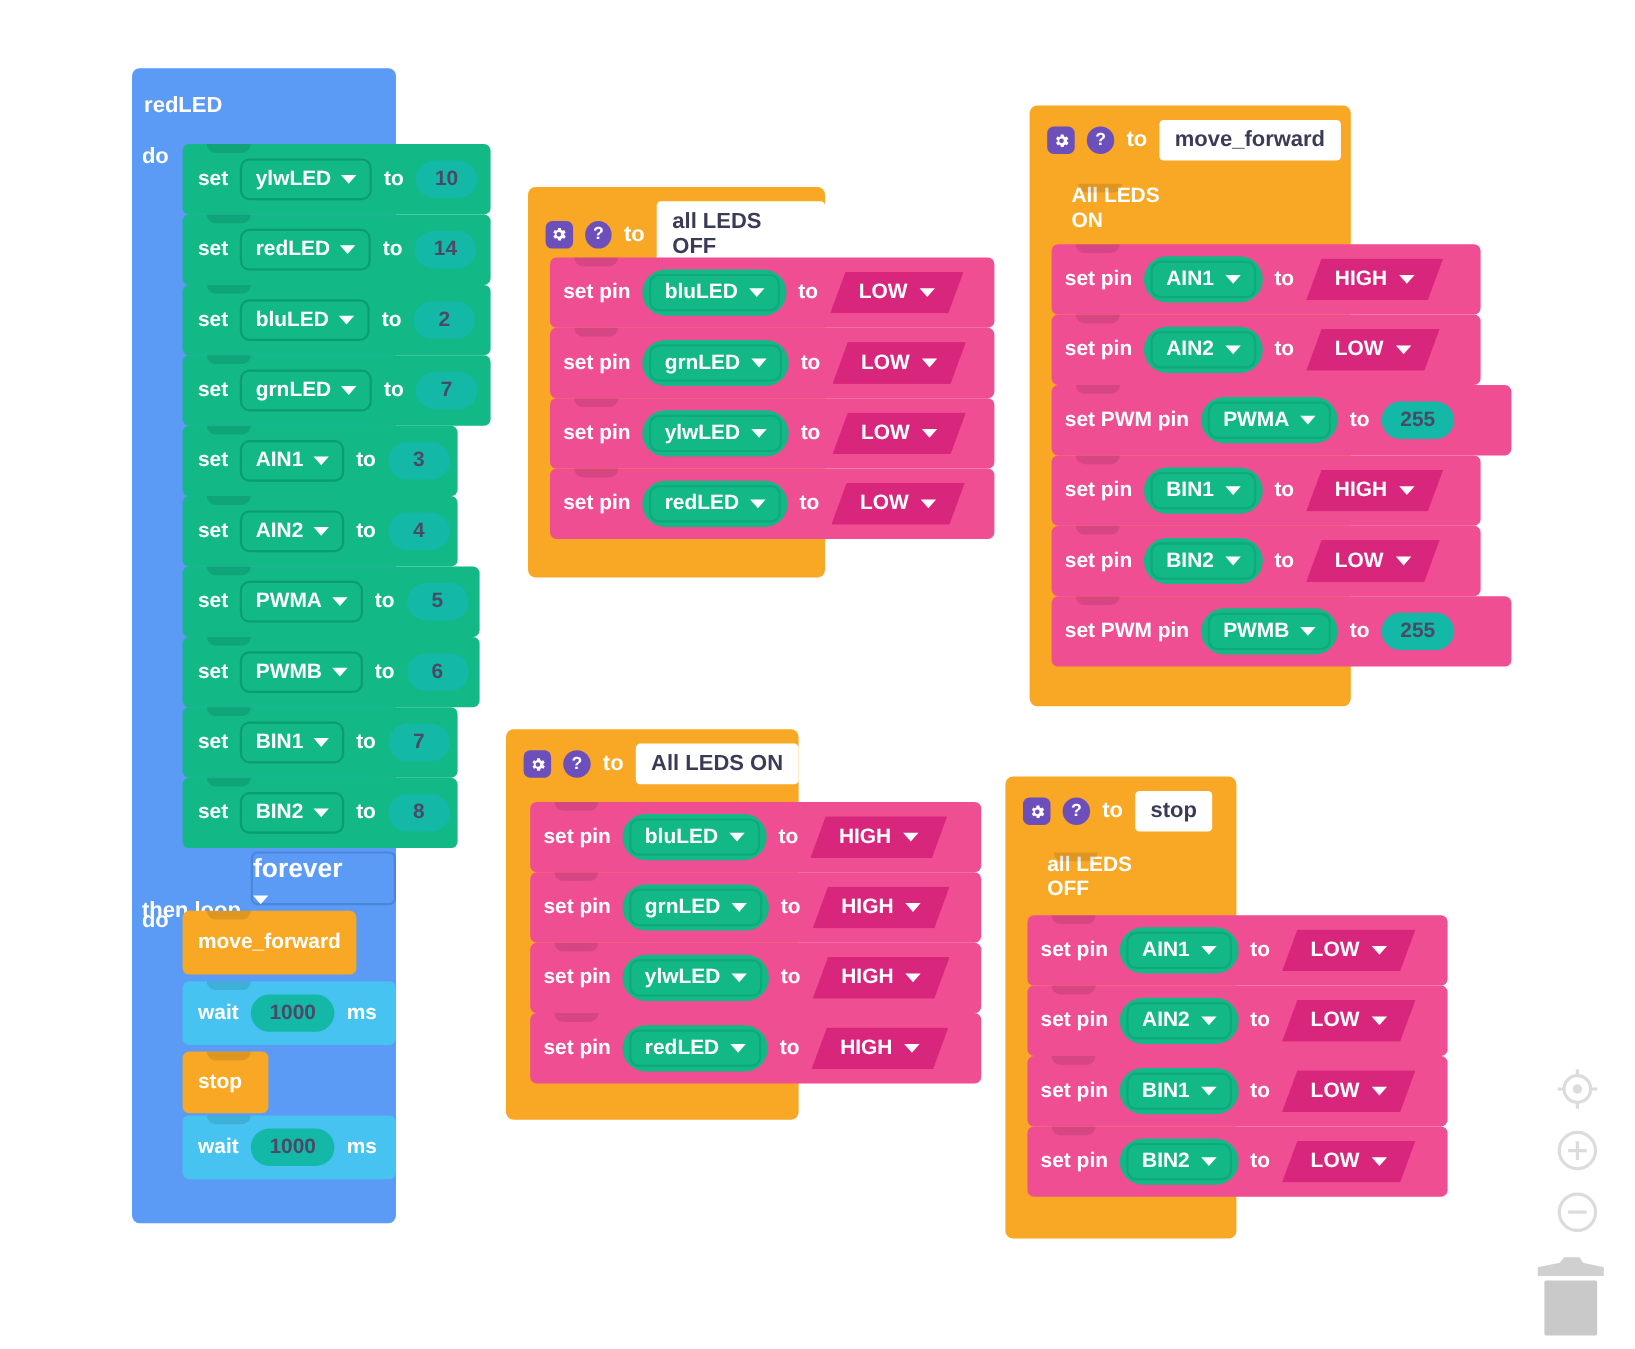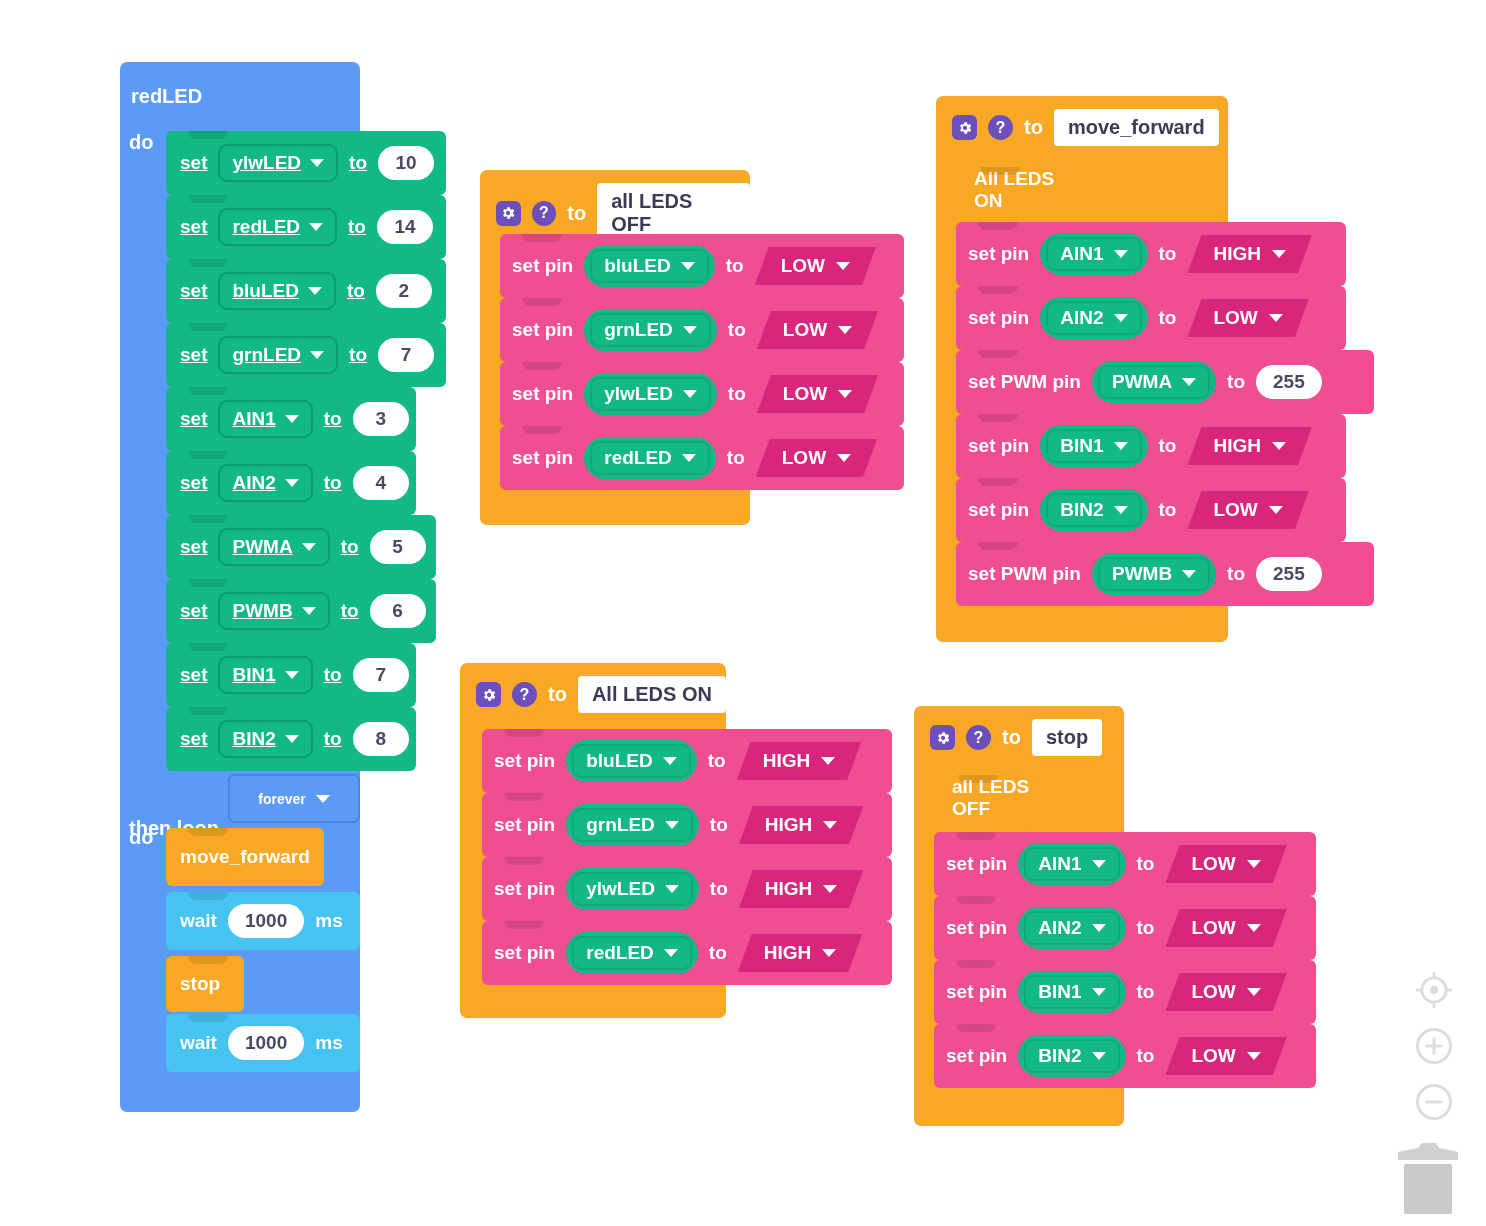--- a/index.html
+++ b/index.html
@@ -9,37 +9,37 @@
     overflow:hidden;position:relative;
   }
   #canvas{position:absolute;inset:0;}
 
   
   .blk{position:absolute;box-sizing:border-box;}
 
   
   .c-blue   {background:#5b9bf5;}
   .c-cyan   {background:#46c3f0;}
-  .c-green  {background:#12b886;text-decoration:underline;}
+  .c-green  {background:#12b886;}
   .c-pink   {background:#ef4e92;}
   .c-orange {background:#f9a825;}
 
   
   #setup-block{left:120px;top:62px;width:240px;height:1050px;
     background:#5b9bf5;border-radius:7px;}
   .setup-label{position:absolute;color:#fff;font-weight:bold;font-size:20px;}
   #setup-title{left:131px;top:85px;}
   #setup-do1{left:129px;top:131px;}
   #setup-thenloop{left:129px;top:786px;margin-top:31px;}
   #setup-do2{left:129px;top:826px;}
   #forever-dd{
     position:absolute;left:228px;top:774px;width:128px;height:45px;
     background:#5b9bf5;border:2px solid #4a86db;border-radius:6px;
-    display:flex;align-items:center;justify-content:center;gap:10px;
-    color:#fff;font-weight:bold;font-size:14px;
+    display:flex;align-items:flex-start;justify-content:center;gap:10px;
+    color:#fff;font-weight:bold;font-size:24px;flex-direction:column;
   }
 
   
   .stmt{
     position:absolute;border-radius:6px;display:flex;align-items:center;
     padding:0 14px;gap:11px;color:#fff;font-weight:bold;font-size:19px;
     box-sizing:border-box;
   }
   .stmt:before{
     content:"";position:absolute;left:22px;top:0;
@@ -64,21 +64,21 @@
     font-size:19px;color:#fff;font-weight:bold;
   }
   
   .hexa{
     background:#d9267d;color:#fff;font-weight:bold;font-size:19px;
     padding:8px 26px;display:flex;align-items:center;gap:11px;
     clip-path:polygon(14px 0,100% 0,calc(100% - 14px) 100%,0 100%);
   }
   
   .num{
-    background:#ffffff;color:#4a4a66;font-weight:bold;font-size:19px;
+    background:#14b8a6;color:#4a4a66;font-weight:bold;font-size:19px;
     border-radius:999px;padding:6px 17px;min-width:22px;text-align:center;
   }
   
   .namefield{
     background:#fff;color:#3b3b57;font-weight:bold;font-size:20px;
     border-radius:4px;padding:7px 14px;
   }
   .caret{
     width:0;height:0;border-left:7px solid transparent;
     border-right:7px solid transparent;border-top:8px solid #fff;

